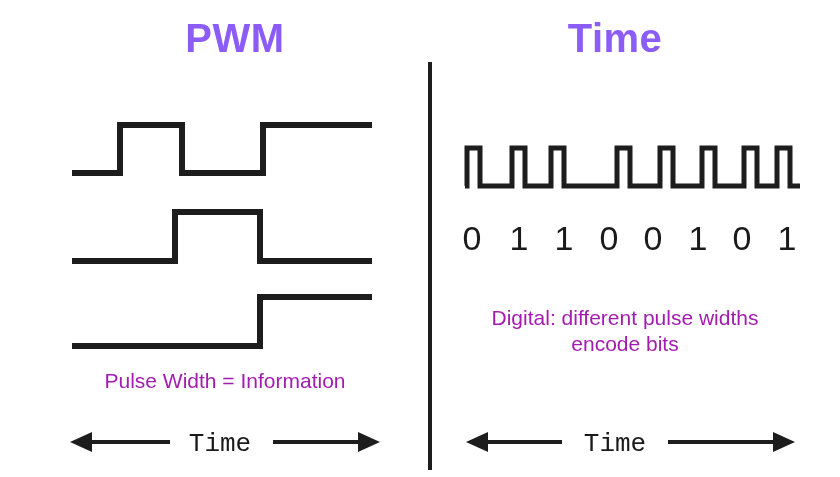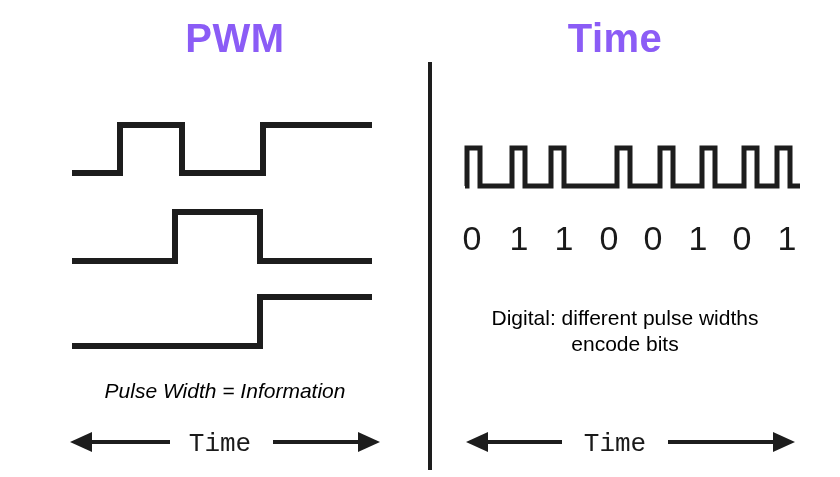--- a/index.html
+++ b/index.html
@@ -28,26 +28,26 @@
     color: #8b5cf6;
     text-align: center;
     white-space: nowrap;
   }
   #pwm-title { left: 90px; top: 16px; width: 290px; }
   #dshot-title { left: 470px; top: 16px; width: 290px; }
 
   .caption {
     position: absolute;
     font-size: 21px;
-    color: #000000;
+    color: #a21caf;
     text-align: center;
     line-height: 26px;
     white-space: pre-line;
   }
-  #pwm-caption { left: 50px; top: 378px; width: 350px; font-style: italic; }
+  #pwm-caption { left: 50px; top: 368px; width: 350px; }
   #dshot-caption { left: 450px; top: 305px; width: 350px; }
 
   .axis-label {
     position: absolute;
     font-size: 26px;
     color: #1a1a1a;
     text-align: center;
     white-space: nowrap;
     font-family: Liberation Mono, monospace;
   }

